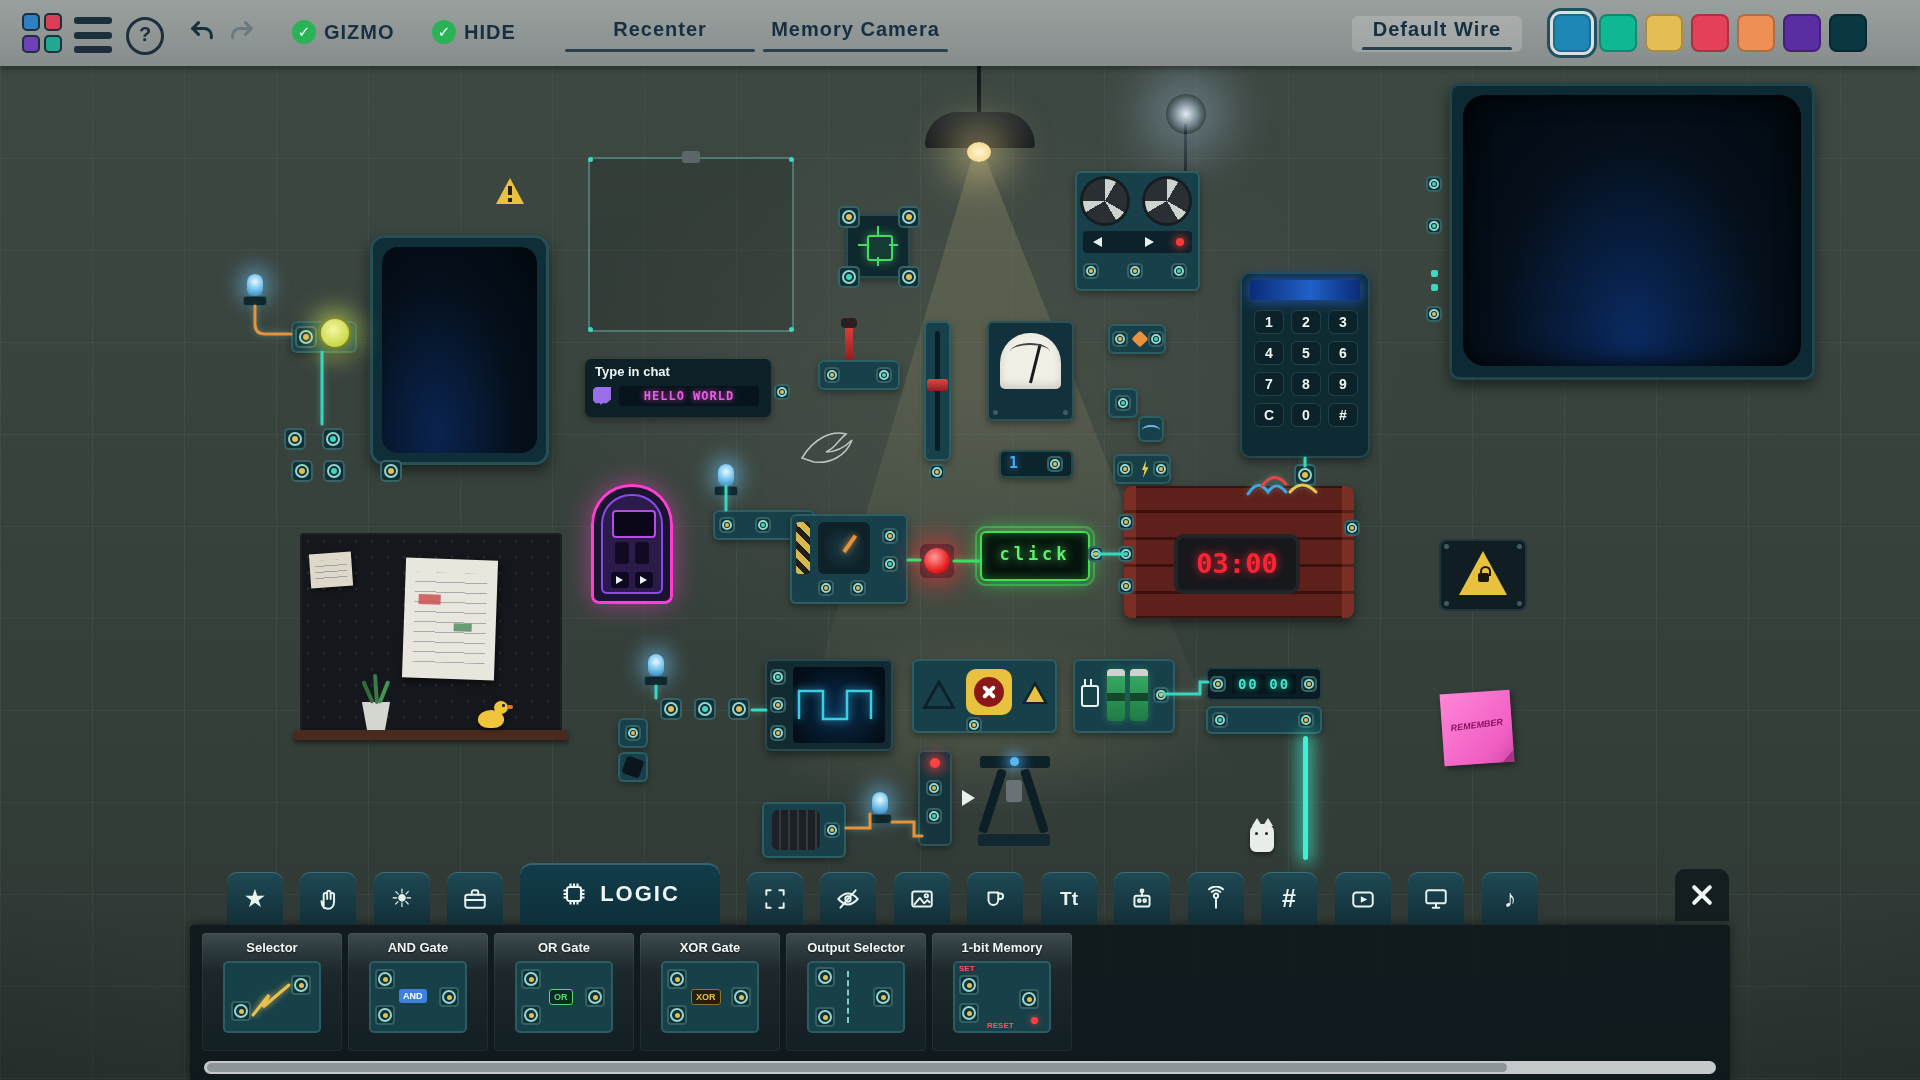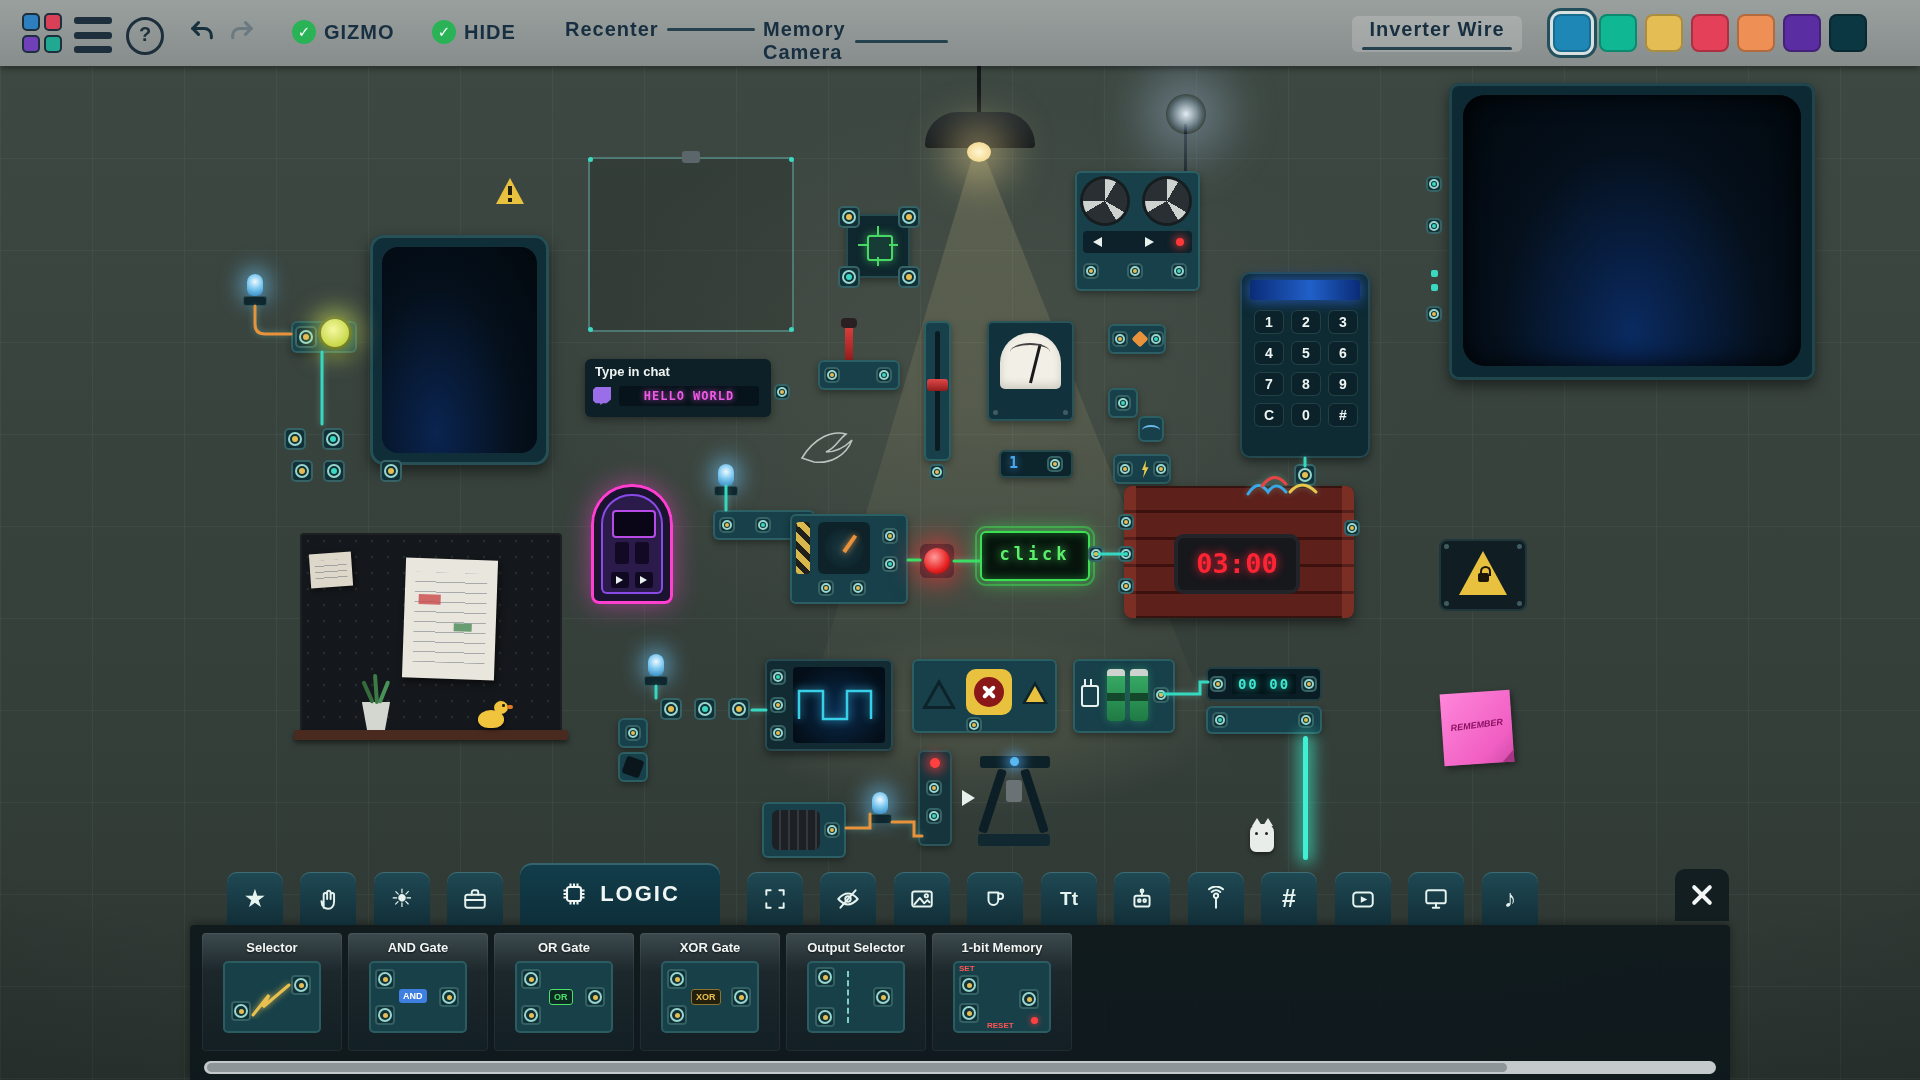--- a/index.html
+++ b/index.html
@@ -15,21 +15,21 @@
   .tb-grid i:nth-child(3){background:#7040b8}.tb-grid i:nth-child(4){background:#20a890}
   .tb-menu{left:74px;top:15px;width:38px;height:36px;display:flex;flex-direction:column;justify-content:space-between;padding:2px 0;cursor:pointer}
   .tb-menu i{height:7px;background:#1d2f3c;border-radius:3px}
   .tb-help{left:126px;top:17px;width:32px;height:32px;border:3px solid #1d2f3c;border-radius:50%;
     color:#1d2f3c;font-weight:bold;font-size:20px;text-align:center;line-height:28px;cursor:pointer}
   .tb-undo{left:188px;top:18px;cursor:pointer}.tb-redo{left:228px;top:18px;cursor:pointer}
   .tb-toggle{display:flex;align-items:center;gap:8px;top:20px;cursor:pointer}
   .chk{width:24px;height:24px;border-radius:50%;background:#29b356;color:#fff;font-size:15px;font-weight:bold;
     text-align:center;line-height:24px;display:inline-block}
   .tb-label{color:#172f41;font-weight:bold;font-size:20px;letter-spacing:1px}
-  .tb-tab{display:flex;flex-direction:row;align-items:center;gap:8px;top:18px;cursor:pointer}
+  .tb-tab{display:flex;flex-direction:column;align-items:center;gap:8px;top:18px;cursor:pointer}
   .tb-tab .ul{height:3px;background:#25414e;width:100%;border-radius:2px}
   .tb-wire{top:16px;display:flex;flex-direction:column;align-items:center;gap:6px;padding:2px 10px;
     background:rgba(255,255,255,.18);border-radius:6px}
   .tb-wire .ul{height:3px;background:#25414e;width:100%;border-radius:2px}
   .swatch{width:38px;height:38px;border-radius:8px;top:14px;cursor:pointer;box-shadow:inset 0 0 0 2px rgba(0,0,0,.25)}
   .swatch.selected{box-shadow:0 0 0 3px #d9e0e0,0 0 0 6px #24505e,inset 0 0 0 2px rgba(0,0,0,.2)}
   
   .stage{position:absolute;top:66px;left:0;width:1920px;height:1014px;overflow:hidden;
     background:
       radial-gradient(620px 420px at 980px 330px,rgba(225,215,165,.08),transparent 70%),
@@ -491,21 +491,21 @@
   </div>
   <div class="abs tb-tab" style="left:565px;width:190px">
     <span class="tb-label">Recenter</span>
     <span class="ul"></span>
   </div>
   <div class="abs tb-tab" style="left:763px;width:185px">
     <span class="tb-label">Memory Camera</span>
     <span class="ul"></span>
   </div>
   <div class="abs tb-wire" style="left:1352px;width:150px">
-    <span class="tb-label">Inverter Wire</span>
+    <span class="tb-label">Default Wire</span>
     <span class="ul"></span>
   </div>
   <div class="abs swatch selected" style="left: 1553px; background: rgb(31, 135, 181);"></div>
   <div class="abs swatch" style="left: 1599px; background: rgb(16, 183, 147);"></div>
   <div class="abs swatch" style="left: 1645px; background: rgb(229, 189, 85);"></div>
   <div class="abs swatch" style="left: 1691px; background: rgb(229, 64, 89);"></div>
   <div class="abs swatch" style="left: 1737px; background: rgb(238, 143, 85);"></div>
   <div class="abs swatch" style="left: 1783px; background: rgb(90, 45, 162);"></div>
   <div class="abs swatch" style="left: 1829px; background: rgb(11, 55, 66);"></div>
 </div>

